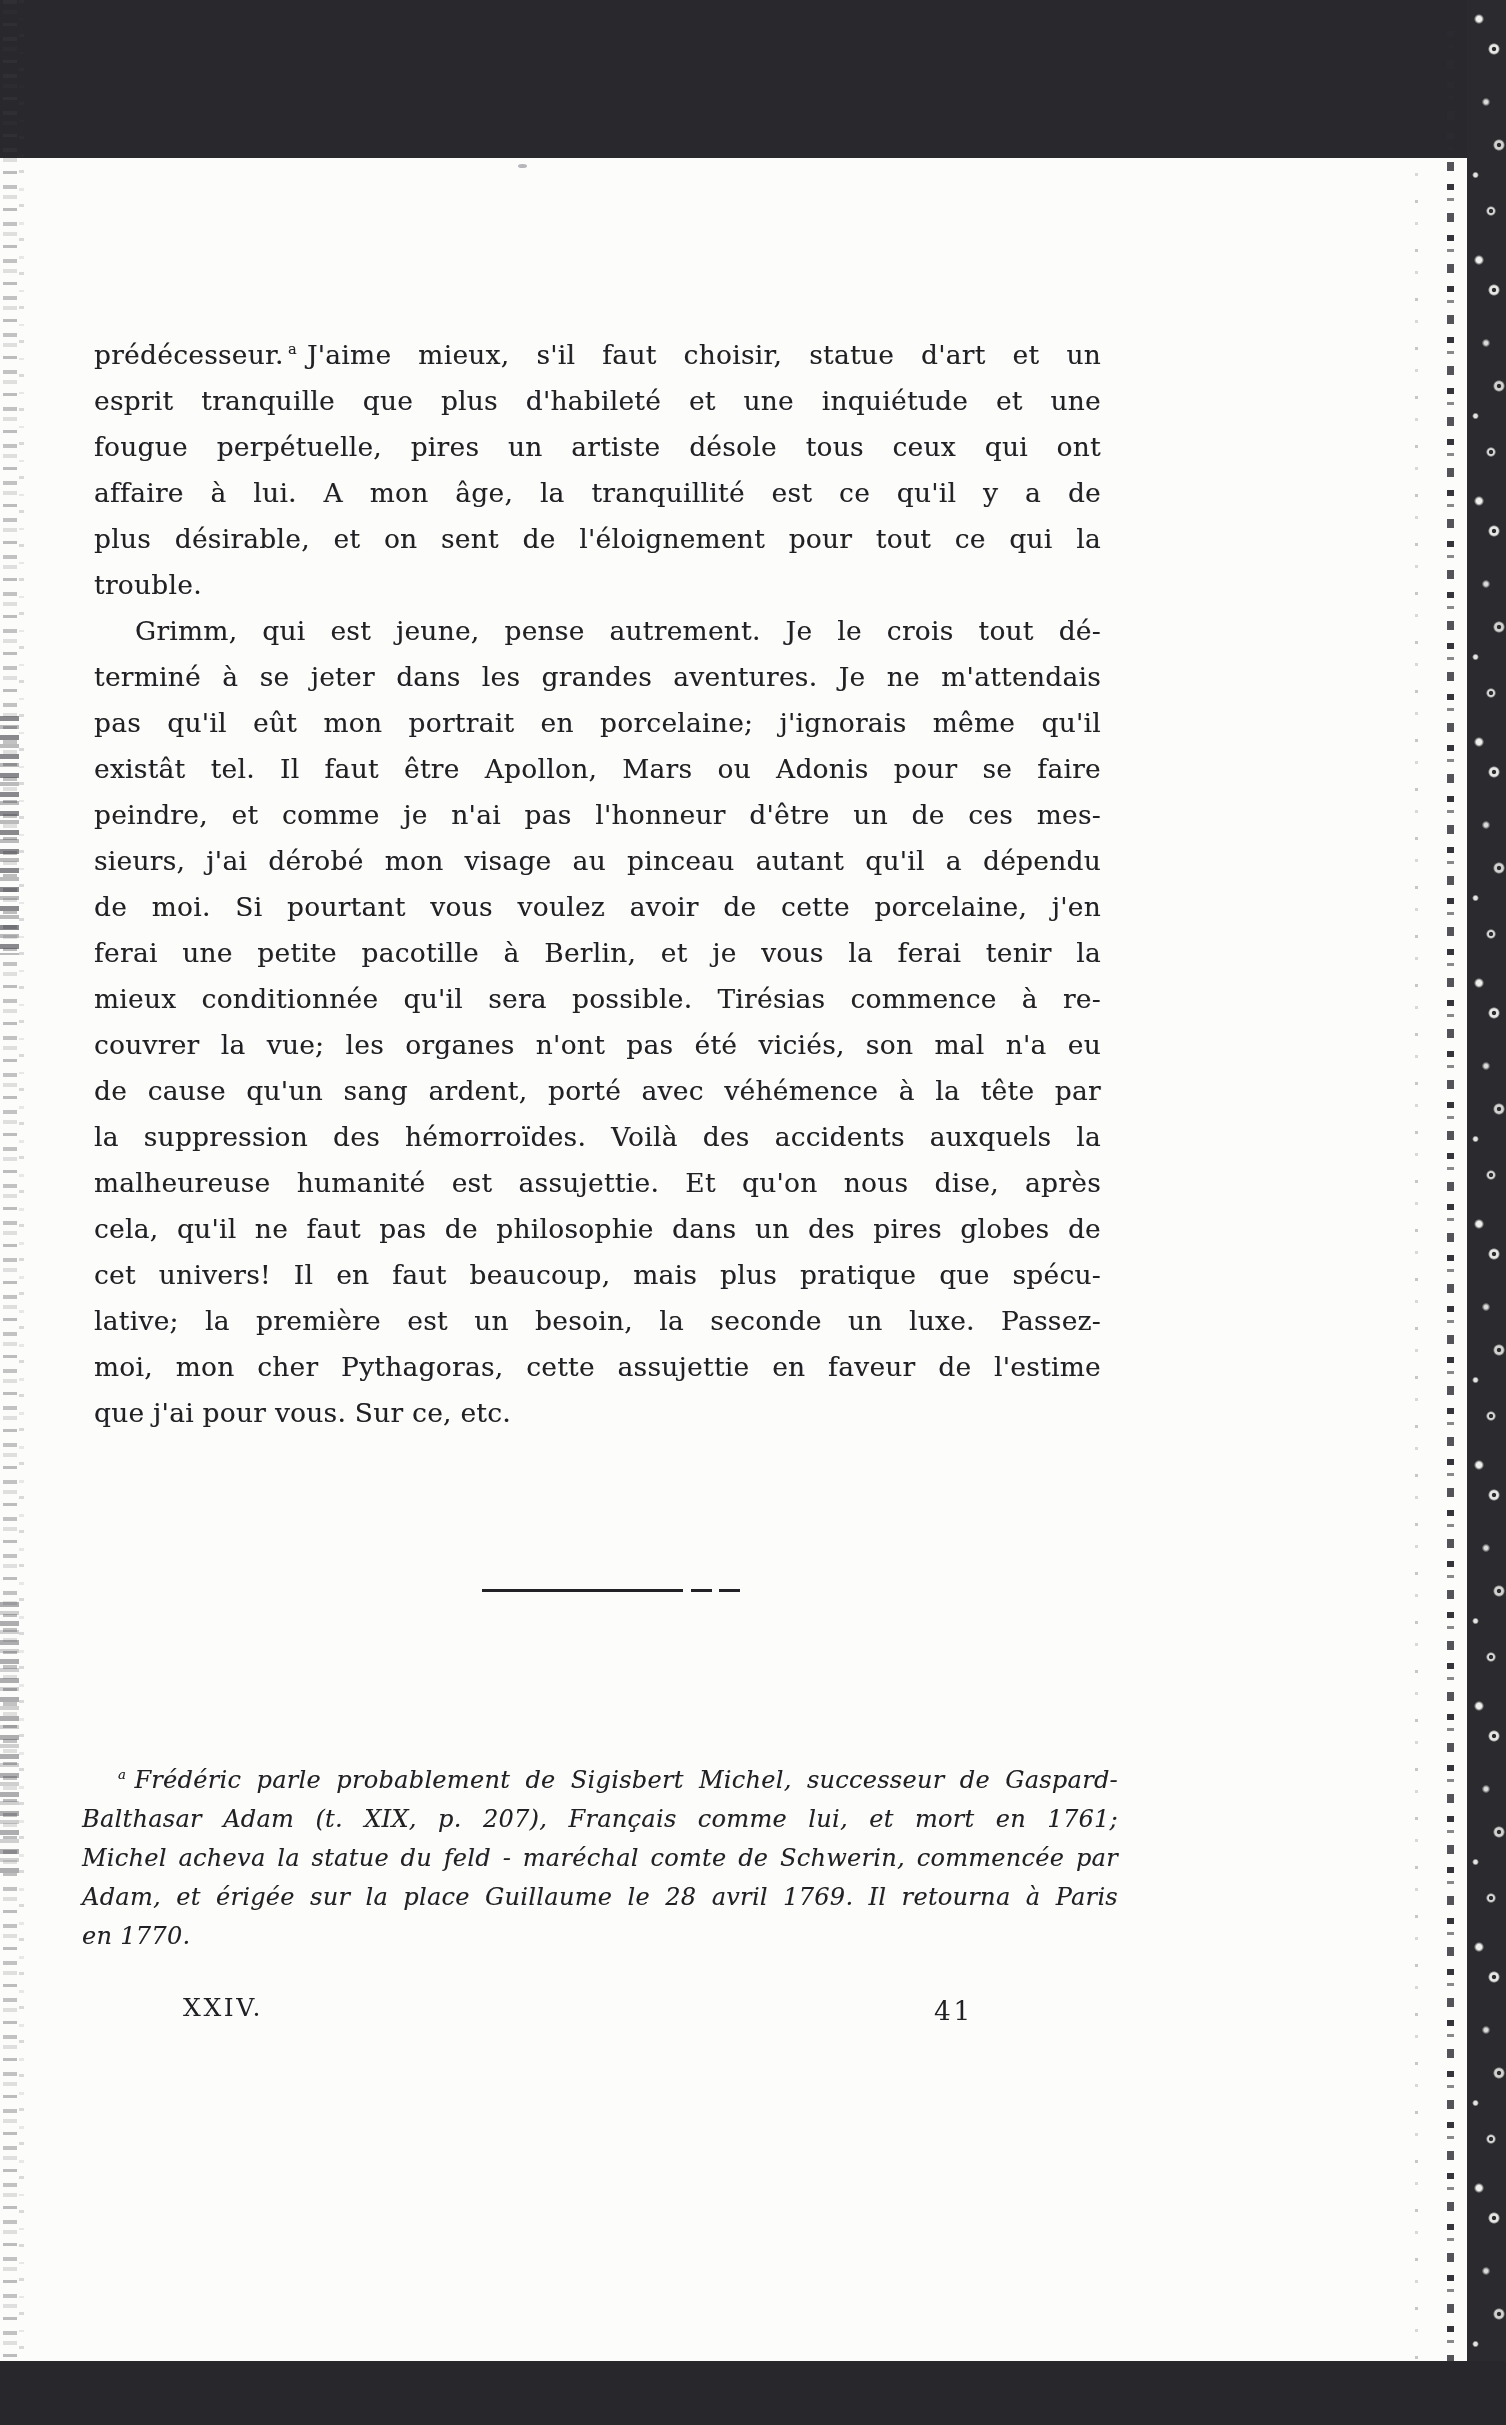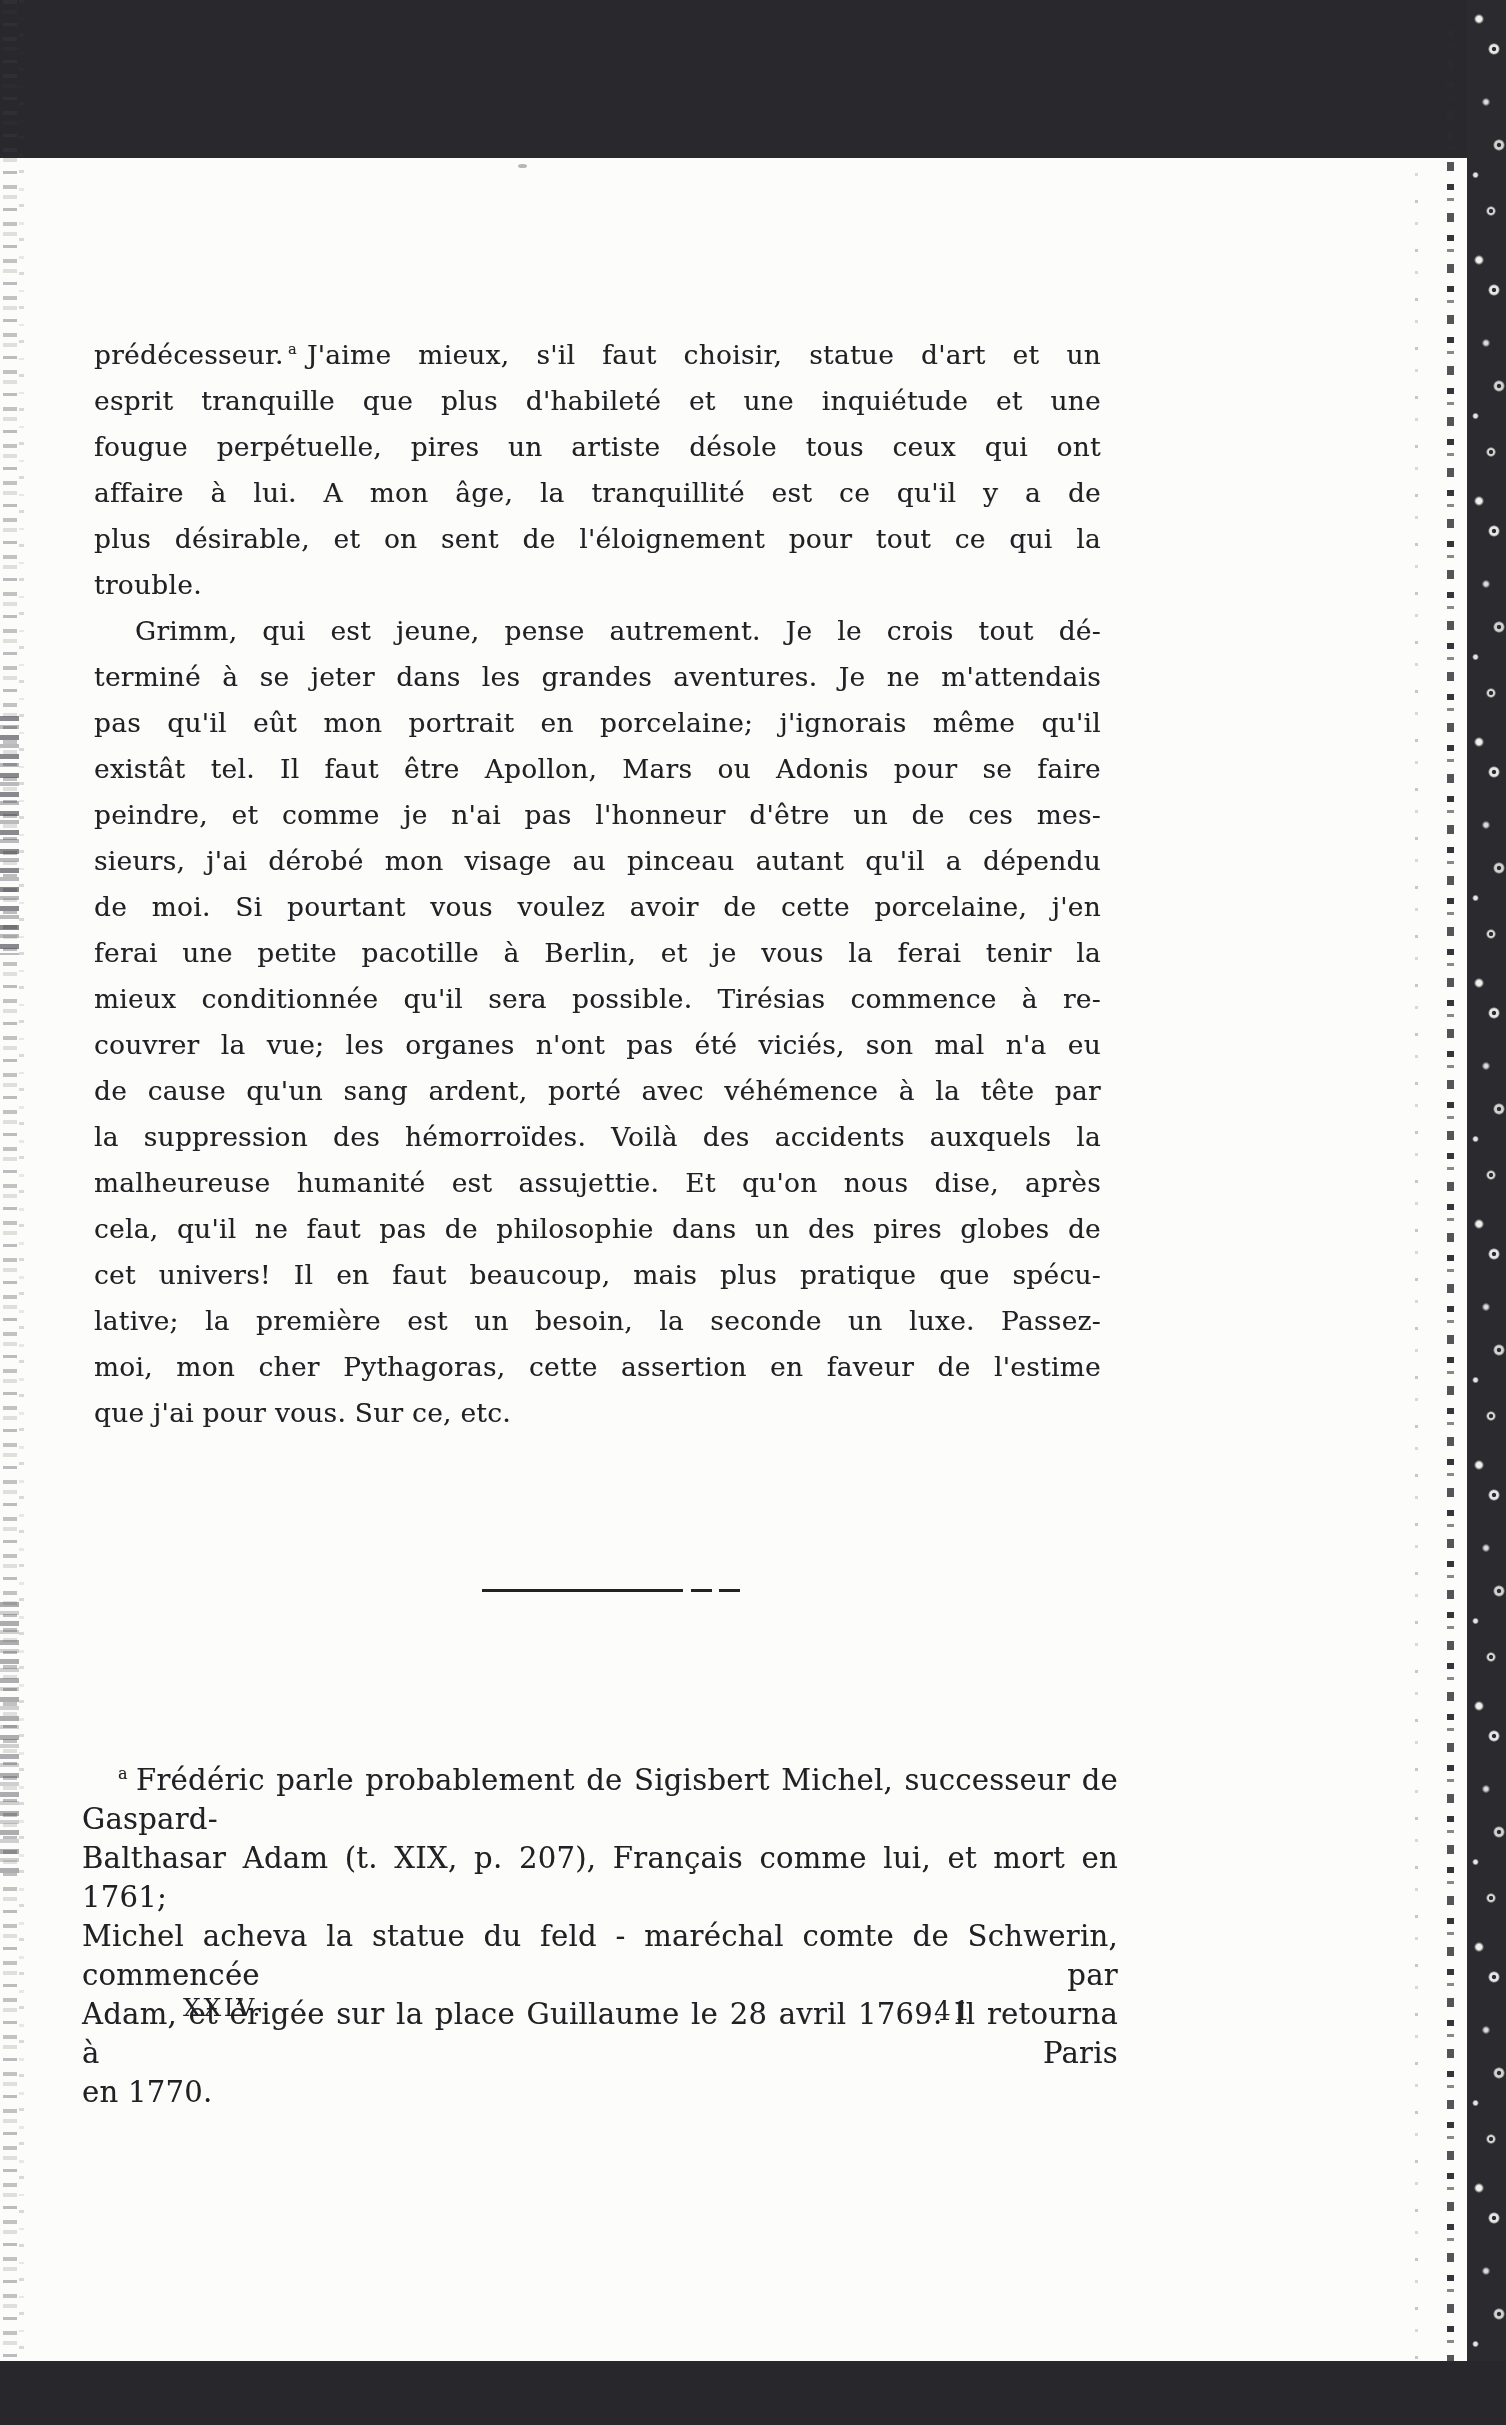--- a/index.html
+++ b/index.html
@@ -106,22 +106,23 @@
   .divider {
     position:absolute; top:1589px; left:482px; width:258px; height:2.6px;
     background: linear-gradient(to right,
       #222226 0 78%, transparent 78% 81%,
       #222226 81% 89%, transparent 89% 92%,
       #222226 92% 100%);
   }
 
   .footnote {
     position:absolute; top:1761px; left:82px; width:1036px;
-    font-size:29px; line-height:39px; letter-spacing:0.3px;
+    font-size:24px; line-height:39px; letter-spacing:0.3px;
     text-shadow:0.3px 0.3px 0 rgba(25,25,30,.3);
+    font-style:italic;
   }
   .footnote sup.note-ref { margin:0 8.5px 0 0; }
   .footnote .line.ind { text-indent: 36px; }
 
   .footer-row { position:absolute; top:1988px; left:0; width:1507px; height:46px;margin-left:24px; }
   .signature-mark { position:absolute; left:159px; top:5.1px; font-size:25px; letter-spacing:2.6px; }
   .sheet-number  { position:absolute; left:910px; top:6.8px; font-size:26.4px; letter-spacing:2.6px; }
 </style>
 </head>
 <body>
@@ -156,21 +157,21 @@
     <div class="line">de moi. Si pourtant vous voulez avoir de cette porcelaine, j'en</div>
     <div class="line">ferai une petite pacotille à Berlin, et je vous la ferai tenir la</div>
     <div class="line">mieux conditionnée qu'il sera possible. Tirésias commence à re-</div>
     <div class="line">couvrer la vue; les organes n'ont pas été viciés, son mal n'a eu</div>
     <div class="line">de cause qu'un sang ardent, porté avec véhémence à la tête par</div>
     <div class="line">la suppression des hémorroïdes. Voilà des accidents auxquels la</div>
     <div class="line">malheureuse humanité est assujettie. Et qu'on nous dise, après</div>
     <div class="line">cela, qu'il ne faut pas de philosophie dans un des pires globes de</div>
     <div class="line">cet univers! Il en faut beaucoup, mais plus pratique que spécu-</div>
     <div class="line">lative; la première est un besoin, la seconde un luxe. Passez-</div>
-    <div class="line">moi, mon cher Pythagoras, cette assertion en faveur de l'estime</div>
+    <div class="line">moi, mon cher Pythagoras, cette assujettie en faveur de l'estime</div>
     <div class="line end">que j'ai pour vous. Sur ce, etc.</div>
   </div>
 
   <div class="divider"></div>
 
   <div class="footnote">
     <div class="line ind"><sup class="note-ref">a</sup><span>Frédéric parle probablement de Sigisbert Michel, successeur de Gaspard-</span></div>
     <div class="line">Balthasar Adam (t. XIX, p. 207), Français comme lui, et mort en 1761;</div>
     <div class="line">Michel acheva la statue du feld - maréchal comte de Schwerin, commencée par</div>
     <div class="line">Adam, et érigée sur la place Guillaume le 28 avril 1769. Il retourna à Paris</div>

